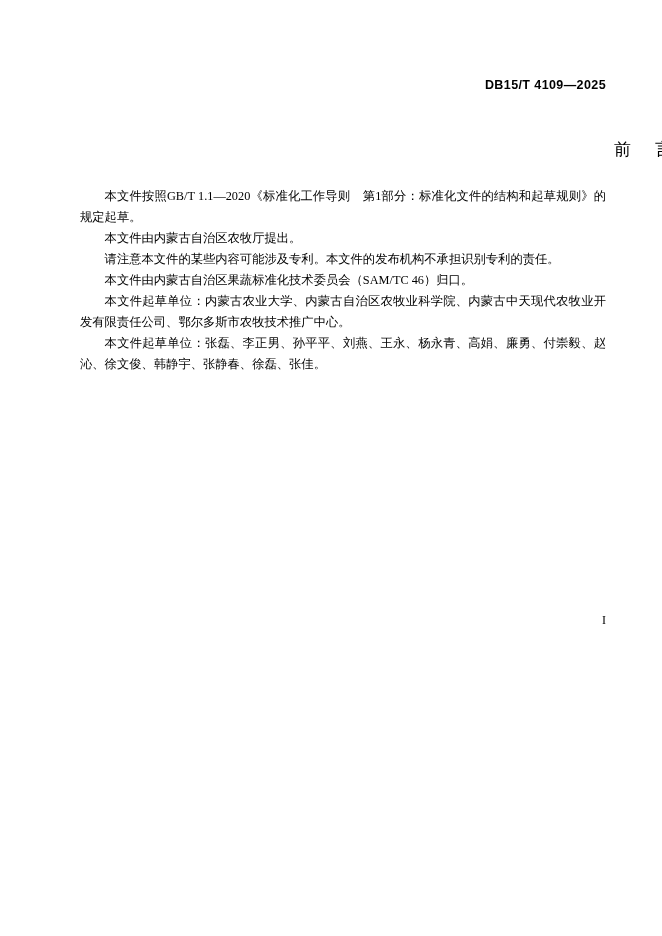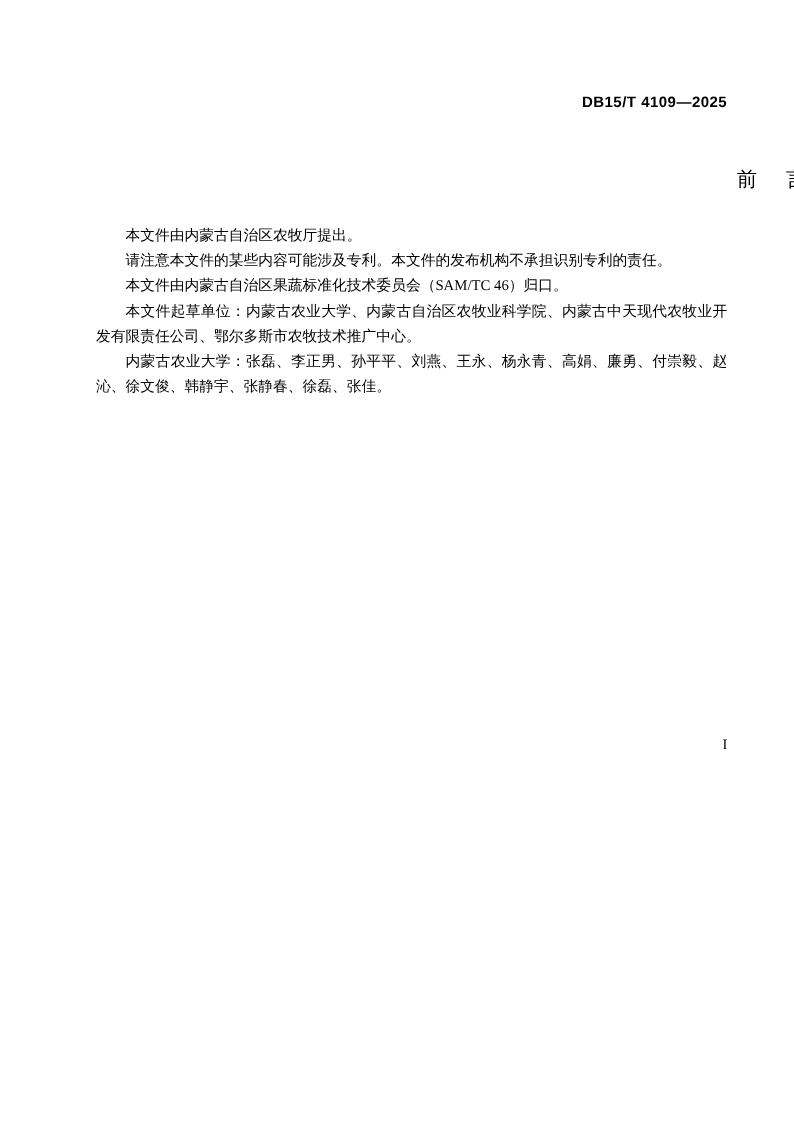--- a/index.html
+++ b/index.html
@@ -79,22 +79,23 @@
 
 <div class="page">
 
   <div class="header">DB15/T 4109—2025</div>
 
   <div class="title">
     <span>前</span><span class="gap"></span><span>言</span>
   </div>
 
   <div class="body-block">
+    <p class="para">本文件按照GB/T 1.1—2020《标准化工作导则　第1部分：标准化文件的结构和起草规则》的规定起草。</p>
     <p class="para">本文件由内蒙古自治区农牧厅提出。</p>
     <p class="para">请注意本文件的某些内容可能涉及专利。本文件的发布机构不承担识别专利的责任。</p>
     <p class="para">本文件由内蒙古自治区果蔬标准化技术委员会（SAM/TC 46）归口。</p>
     <p class="para">本文件起草单位：内蒙古农业大学、内蒙古自治区农牧业科学院、内蒙古中天现代农牧业开发有限责任公司、鄂尔多斯市农牧技术推广中心。</p>
-    <p class="para">内蒙古农业大学：张磊、李正男、孙平平、刘燕、王永、杨永青、高娟、廉勇、付崇毅、赵沁、徐文俊、韩静宇、张静春、徐磊、张佳。</p>
+    <p class="para">本文件起草单位：张磊、李正男、孙平平、刘燕、王永、杨永青、高娟、廉勇、付崇毅、赵沁、徐文俊、韩静宇、张静春、徐磊、张佳。</p>
   </div>
 
   <div class="footer-page">I</div>
 
 </div>
 
 </body></html>

